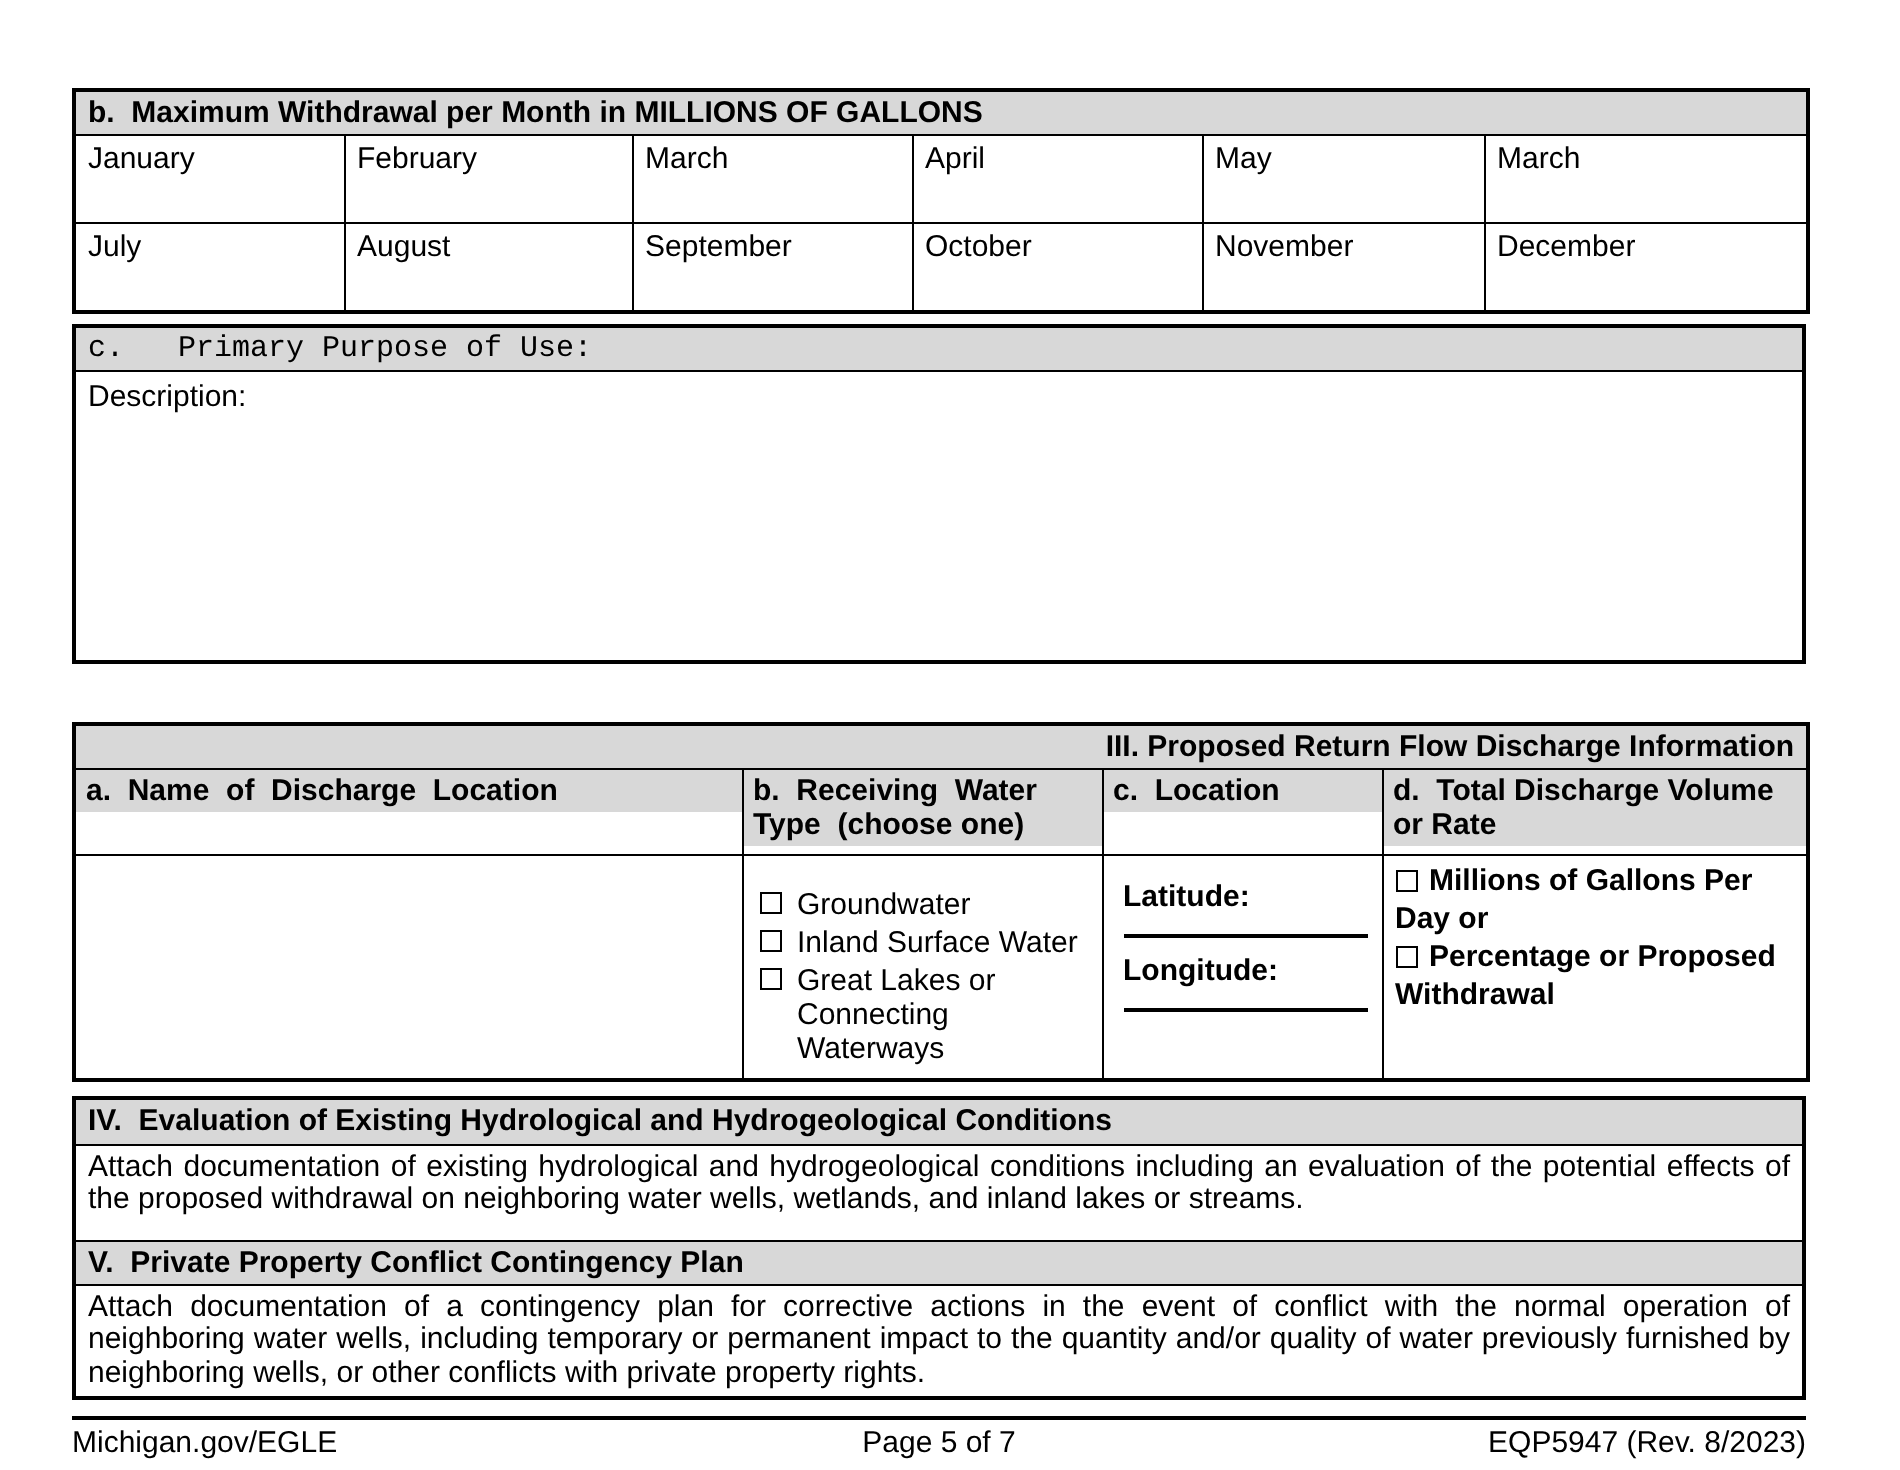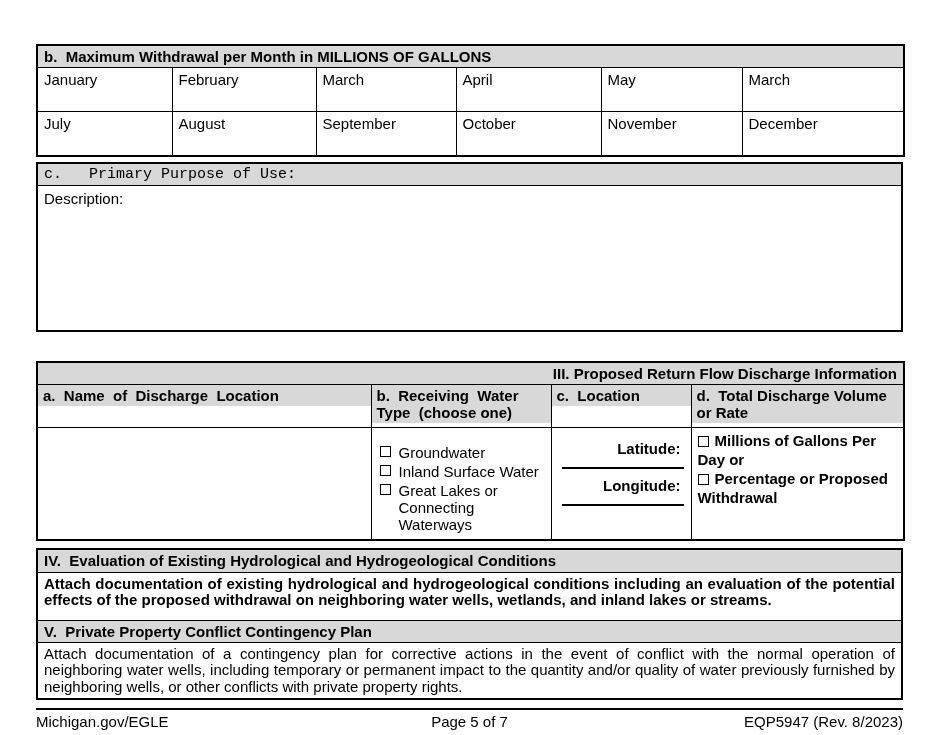--- a/index.html
+++ b/index.html
@@ -50,29 +50,29 @@
   .cb-row { display: flex; gap: 8px; margin-bottom: 2px; line-height: 17px; }
   .cb {
     display: inline-block;
     width: 11px; height: 11px;
     border: 1.5px solid #000;
     background: #fff;
     flex: 0 0 auto;
     margin-top: 2px;
   }
   .cb.inline { vertical-align: -1px; margin-right: 6px; }
-  .loc-cell { padding: 13px 10px 4px 10px; text-align: right; }
+  .loc-cell { padding: 13px 10px 4px 10px; }
   .loc-label { font-weight: bold; line-height: 16px; }
   .write-line { width: 122px; border-bottom: 2px solid #000; height: 12px; margin-bottom: 9px; }
   .vol-cell { padding: 3px 6px; font-weight: bold; line-height: 19px; }
   .vol-opt { margin: 0; }
 
   
   .iv-bar  { height: 23px; }
-  .iv-body { height: 48px; padding: 3px 6px; text-align: justify; line-height: 16.5px; font-weight: bold; }
+  .iv-body { height: 48px; padding: 3px 6px; text-align: justify; line-height: 16.5px; }
   .v-bar   { height: 22px; }
   .v-body  { height: 54px; padding: 3px 6px; text-align: justify; line-height: 16.5px; }
 
   
   .mt-c   { margin-top: 5px; }
   .mt-3   { margin-top: 29px; }
   .mt-45  { margin-top: 7px; }
 
   
   .footer {

